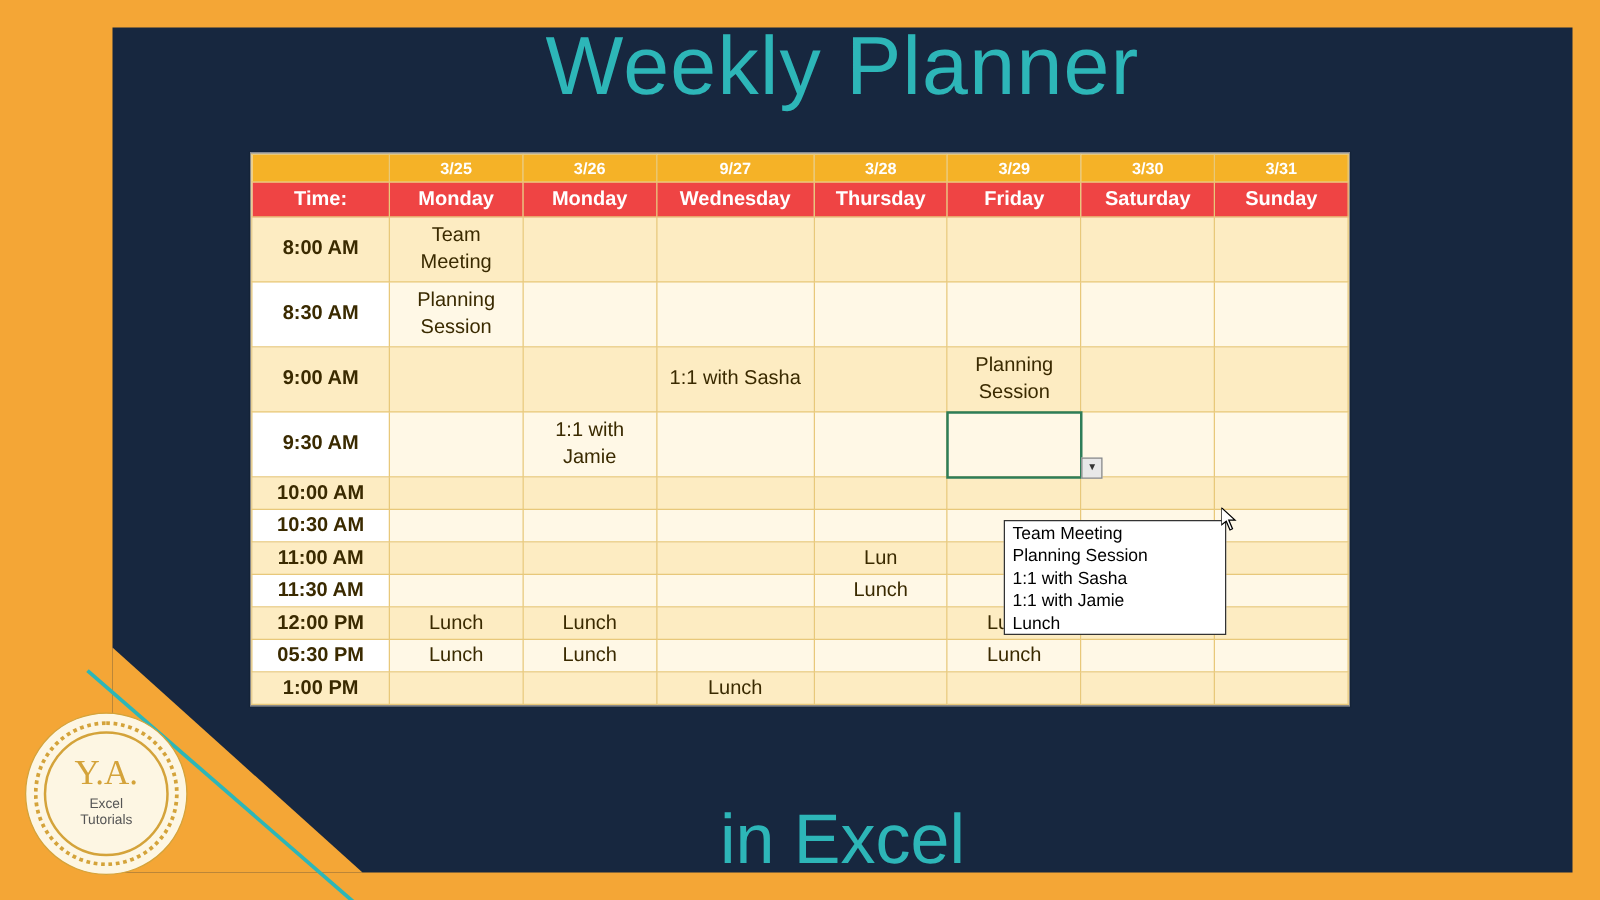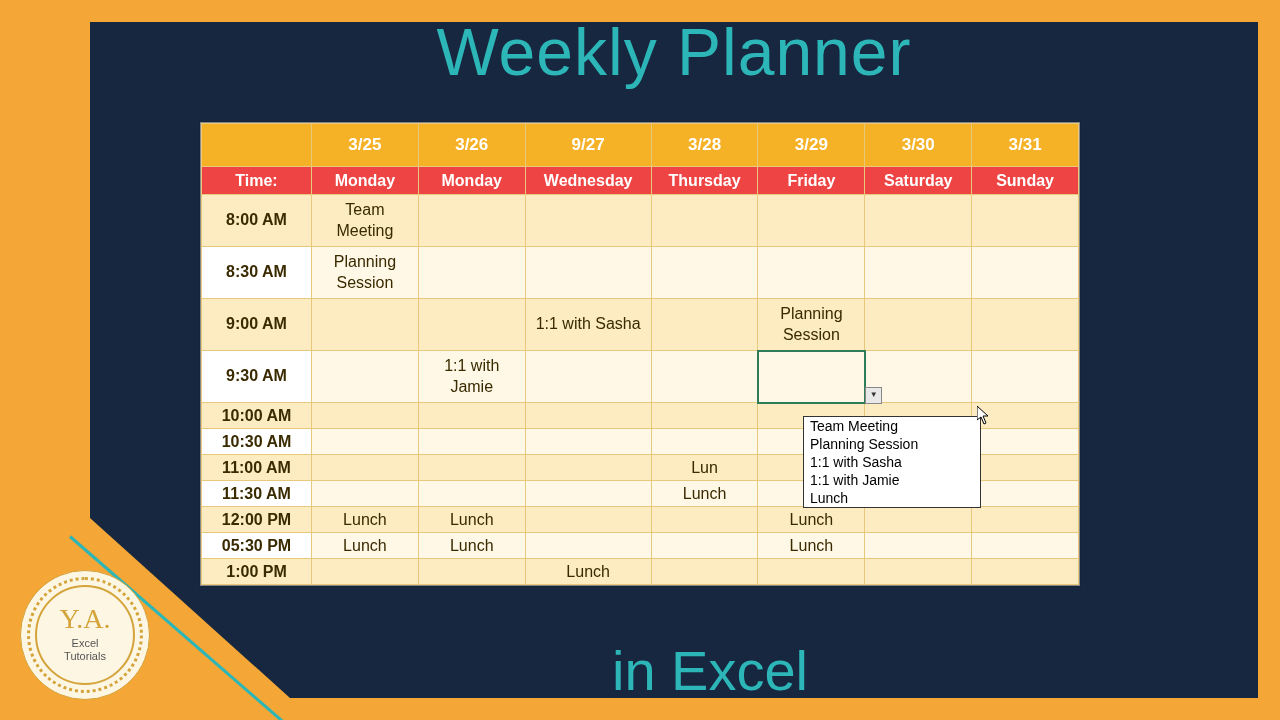--- a/index.html
+++ b/index.html
@@ -31,21 +31,20 @@
     white-space: nowrap;
   }
   .title-bottom {
     position: absolute;
     bottom: -5px;
     left: 50%;
     transform: translateX(-50%);
     font-size: 56px;
     color: #2db6b8;
     font-weight: 400;
-    margin-left: 36px;
   }
   .triangle {
     position: absolute;
     left: 0;
     bottom: 0;
     width: 0;
     height: 0;
     border-left: 200px solid #f4a636;
     border-top: 180px solid transparent;
   }
@@ -77,22 +76,22 @@
     border: 1px solid #e8c87a;
     text-align: center;
     font-size: 16px;
     color: #3a2a00;
     height: 26px;
   }
   thead tr:first-child th {
     background: #f5b227;
     color: #fff;
     font-weight: 700;
-    height: 43px;
-    font-size: 17px;
+    height: 22px;
+    font-size: 13px;
   }
   thead tr:nth-child(2) th {
     background: #ef4444;
     color: #fff;
     font-weight: 700;
     height: 28px;
     font-size: 16px;
   }
   .time-col {
     width: 110px;

